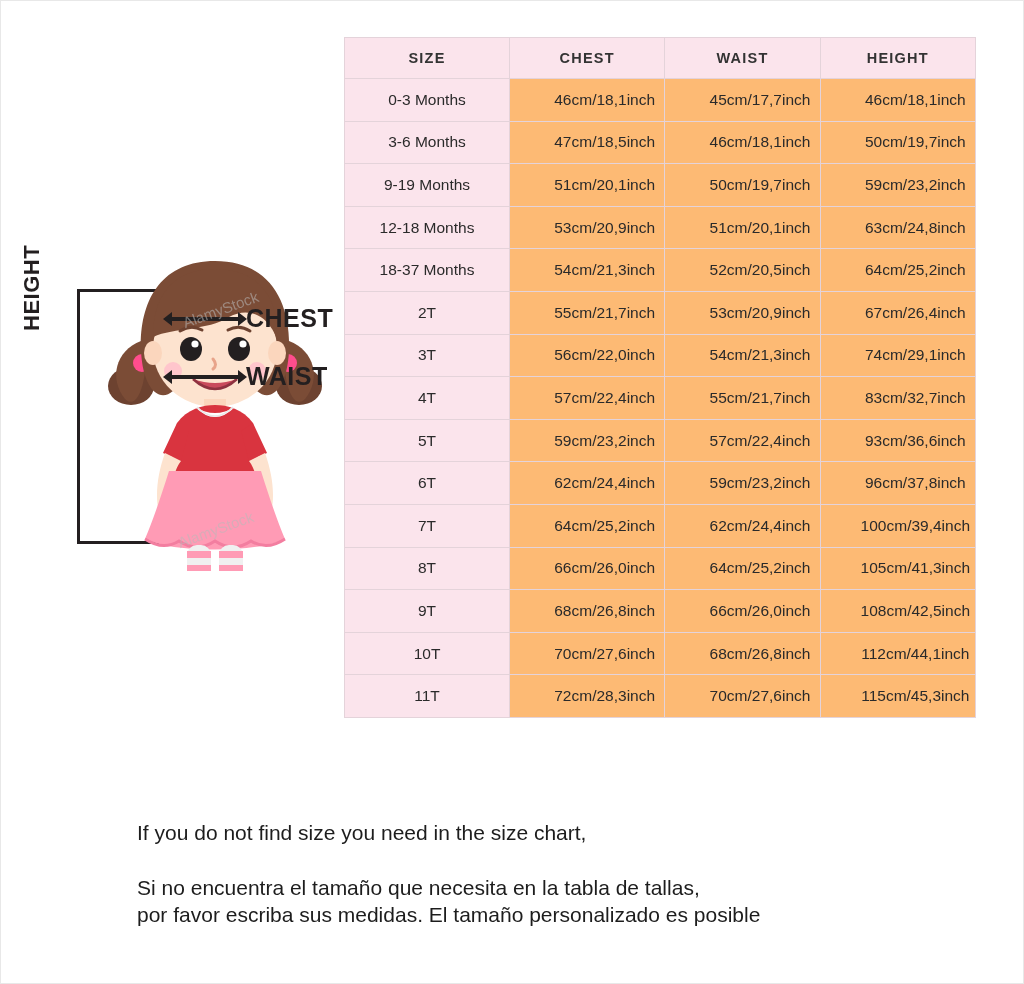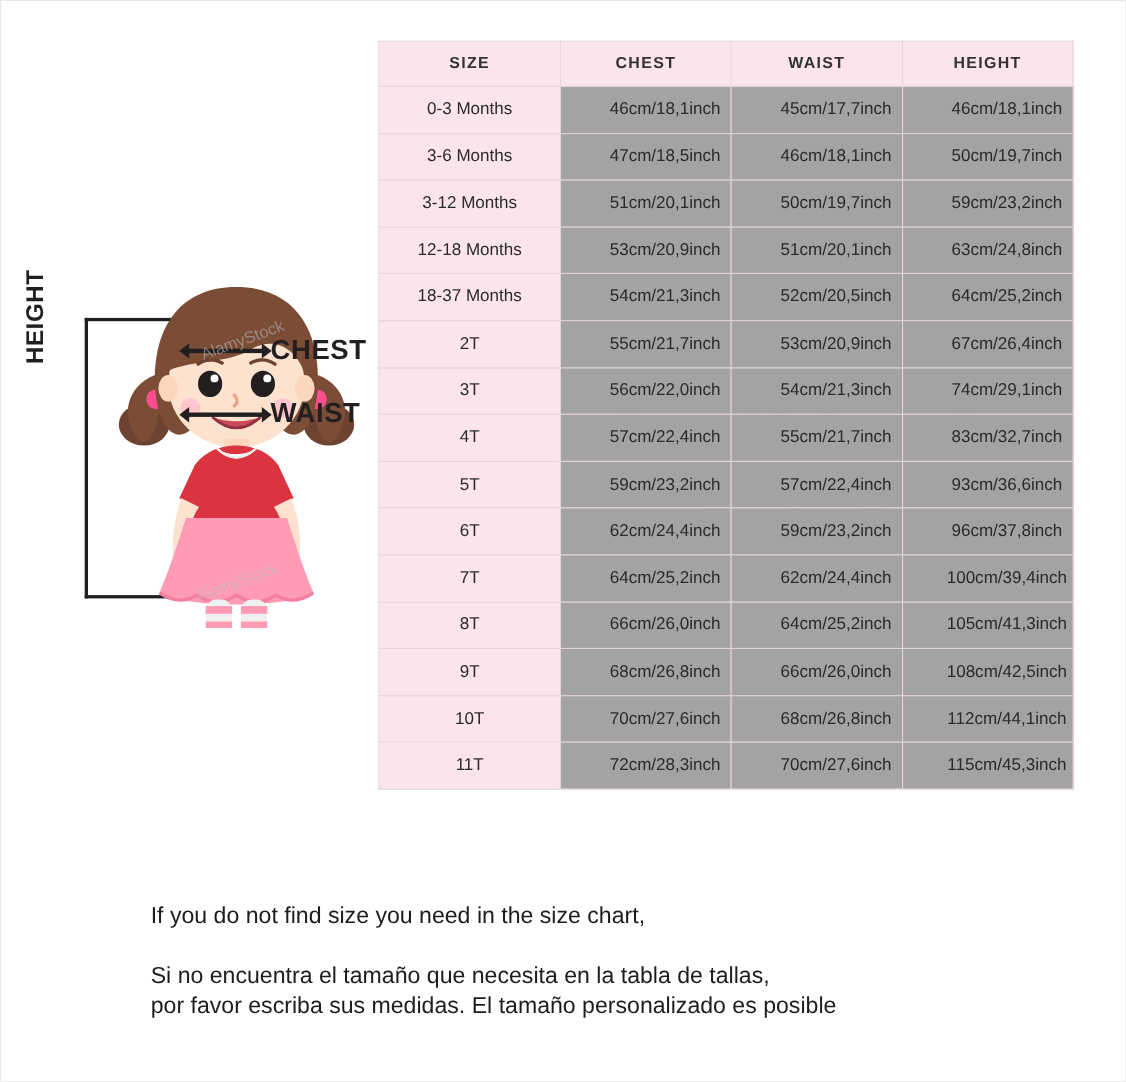--- a/index.html
+++ b/index.html
@@ -114,21 +114,21 @@
     letter-spacing: 1.2px;
     color: #333;
     background: #fbe4ec;
     height: 38px;
   }
   .chart th:first-child, .chart td:first-child {
     width: 162px;
     background: #fbe4ec;
   }
   .chart td:not(:first-child) {
-    background: #a3a3a3;
+    background: #fdba74;
     padding-left: 36px;
   }
   .chart th:not(:first-child) {
     background: #fbe4ec;
   }
 
   
   .notes {
     position: absolute;
     left: 136px;
@@ -287,21 +287,21 @@
           <td>45cm/17,7inch</td>
           <td>46cm/18,1inch</td>
         </tr>
         <tr>
           <td>3-6 Months</td>
           <td>47cm/18,5inch</td>
           <td>46cm/18,1inch</td>
           <td>50cm/19,7inch</td>
         </tr>
         <tr>
-          <td>3-12 Months</td>
+          <td>9-19 Months</td>
           <td>51cm/20,1inch</td>
           <td>50cm/19,7inch</td>
           <td>59cm/23,2inch</td>
         </tr>
         <tr>
           <td>12-18 Months</td>
           <td>53cm/20,9inch</td>
           <td>51cm/20,1inch</td>
           <td>63cm/24,8inch</td>
         </tr>

